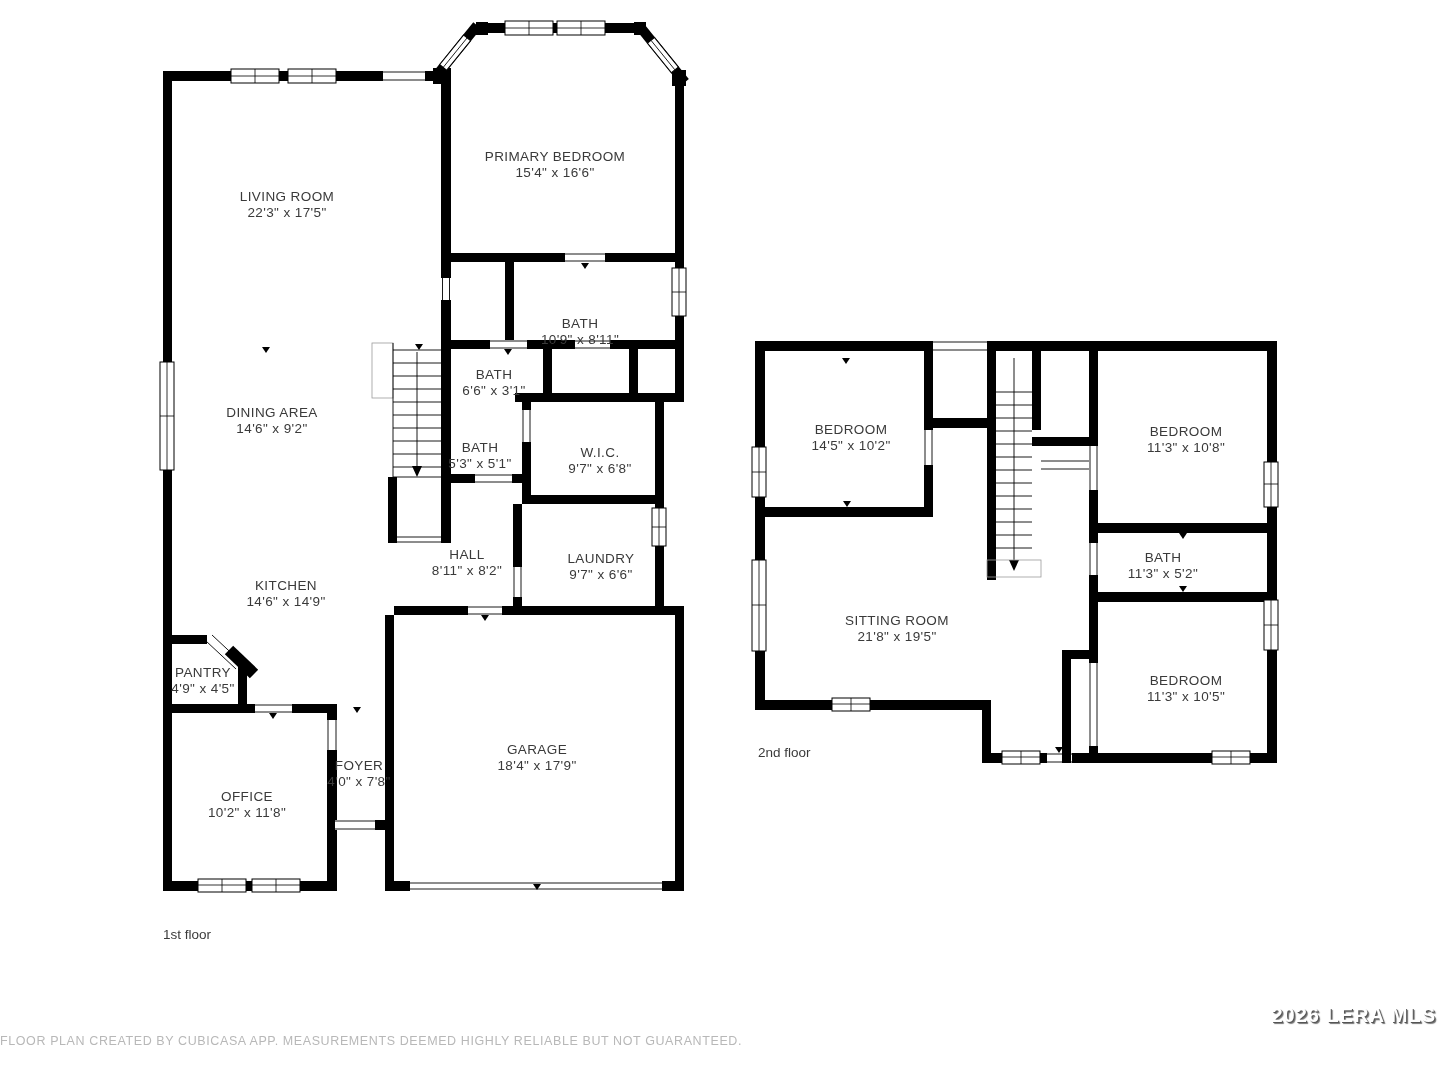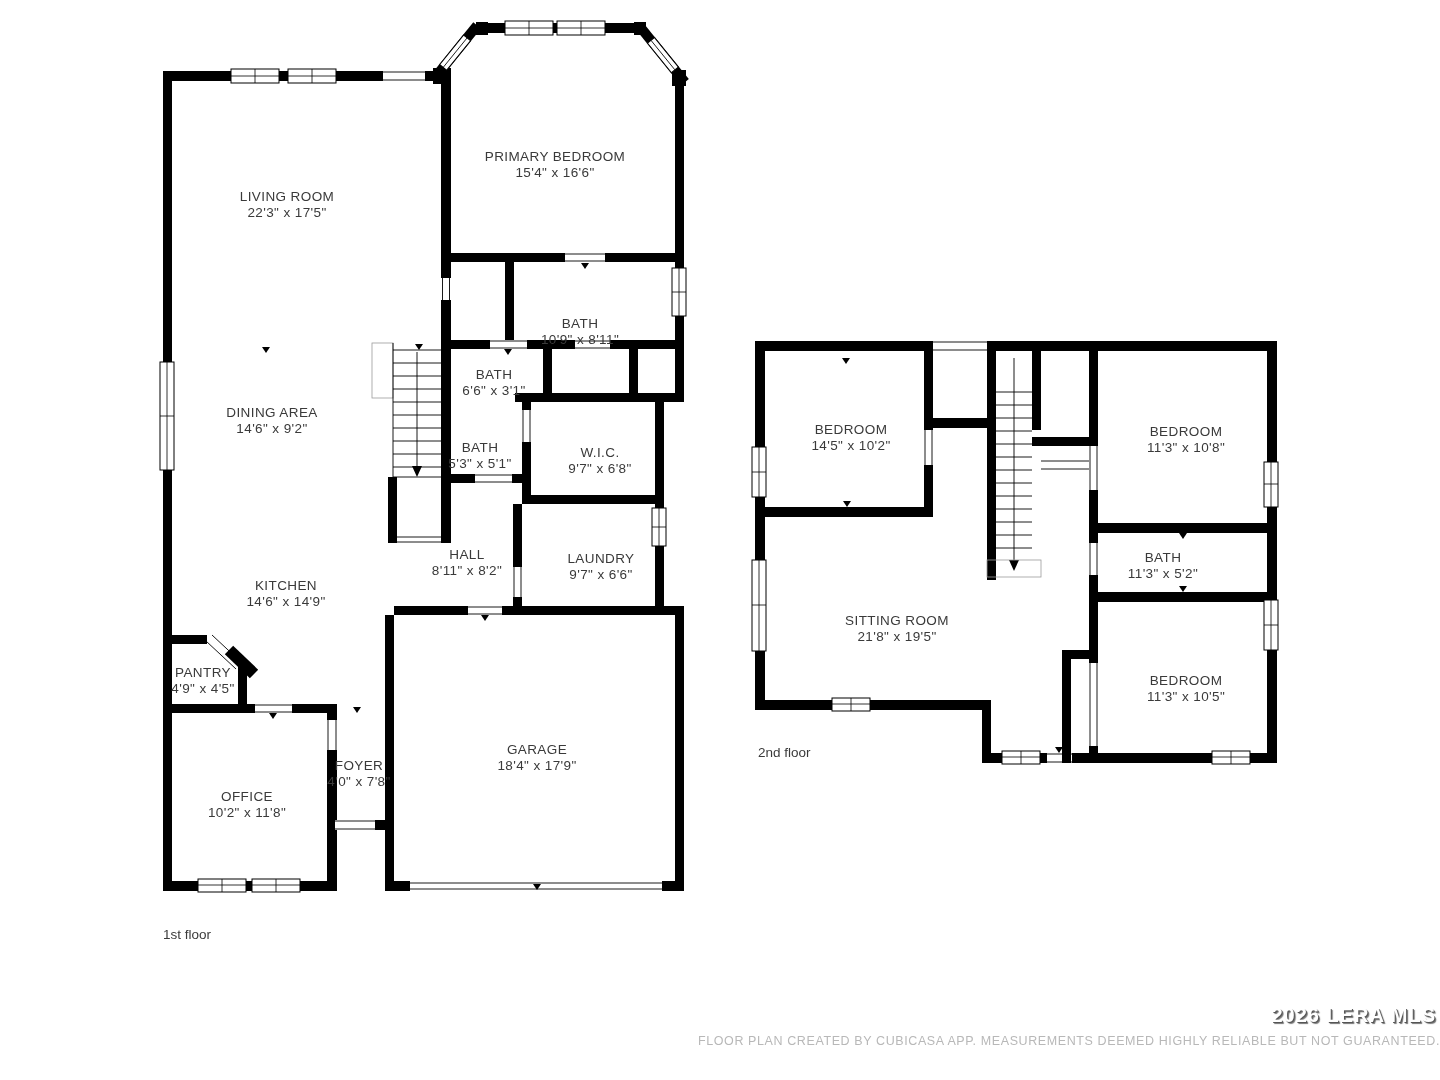--- a/index.html
+++ b/index.html
@@ -9,21 +9,21 @@
   .wall{fill:#000;}
   .win{fill:#fff;stroke:#000;stroke-width:1;}
   .wline{stroke:#000;stroke-width:0.8;}
   .thin{stroke:#000;stroke-width:0.9;}
   .gline{stroke:#9b9b9b;stroke-width:0.8;fill:none;}
   .tick{fill:#000;}
   .room-name,.room-dims{font-family:"Liberation Sans",sans-serif;font-size:13.5px;fill:#3a3a3a;
           text-anchor:middle;letter-spacing:0.4px;}
   .floor-label{font-family:"Liberation Sans",sans-serif;font-size:13.5px;fill:#3a3a3a;
           text-anchor:start;}
-  .footer{position:absolute;left:0;right:0;top:1034px;text-align:right;
+  .footer{position:absolute;left:0;right:0;top:1034px;text-align:left;
           font-size:12.5px;color:#b8b8b8;letter-spacing:0.6px;}
   .watermark{position:absolute;right:4px;top:1004px;font-size:20px;font-weight:bold;
           color:#ffffff;letter-spacing:1px;
           text-shadow:1px 1px 0 #555, 2px 2px 1px #777;}
 </style>
 </head>
 <body>
 
 <div class="canvas">
 <svg width="1440" height="1080" viewBox="0 0 1440 1080">

